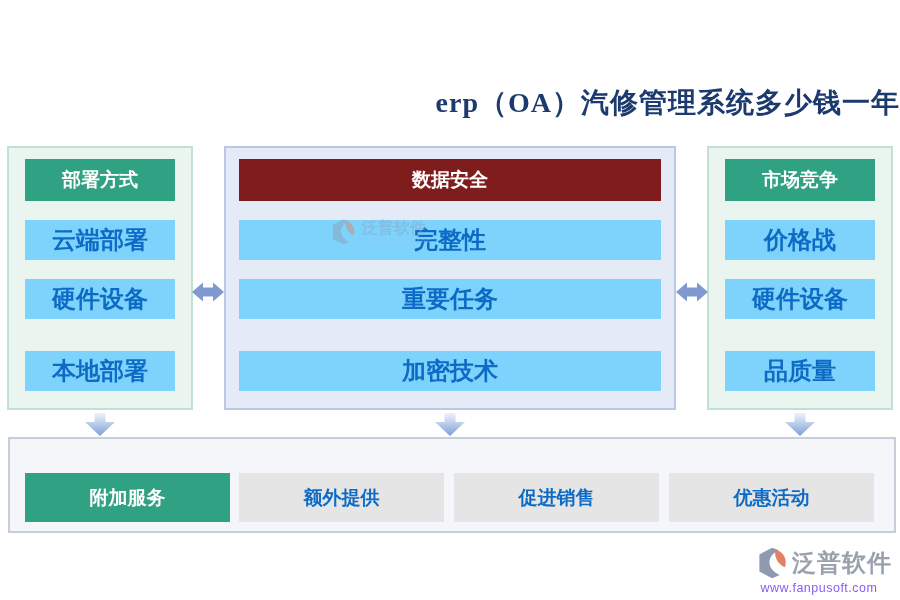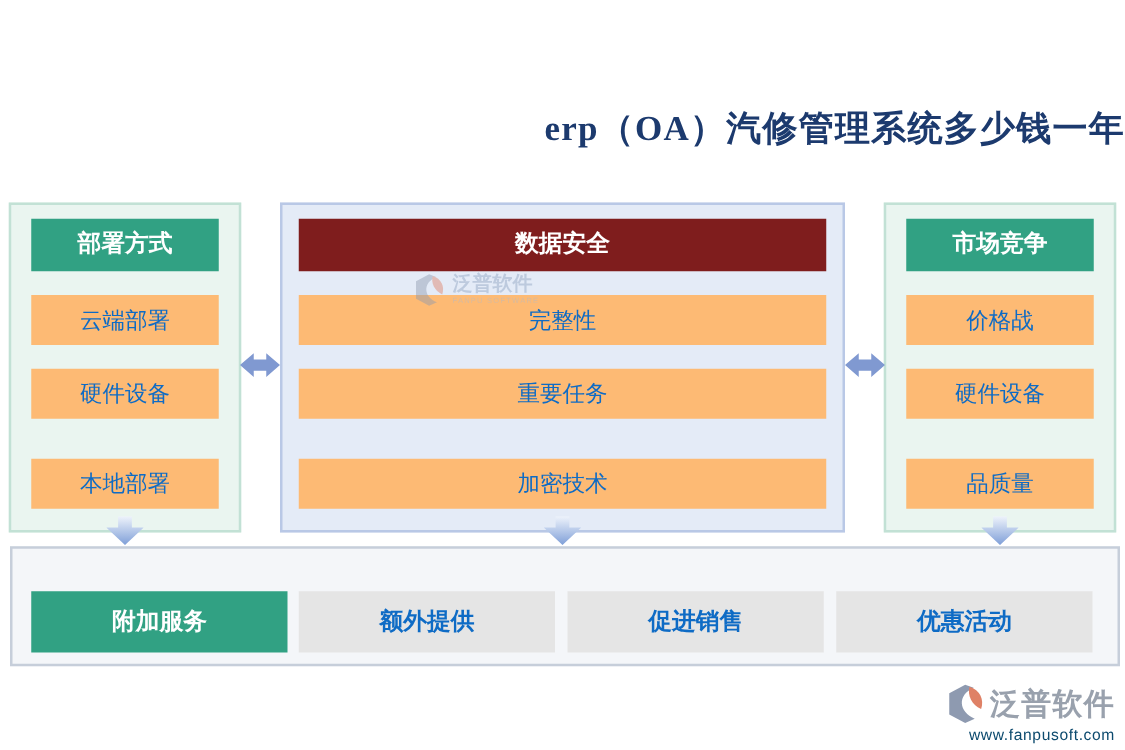--- a/index.html
+++ b/index.html
@@ -7,37 +7,37 @@
     width:900px;height:600px;position:relative;background:#ffffff;
     font-family:"Liberation Sans", sans-serif;overflow:hidden;
   }
   
   .title{
     position:absolute;top:84px;left:0;width:900px;text-align:right;
     font-size:28px;font-weight:bold;color:#1c3a6e;
     font-family:"Liberation Serif", serif;letter-spacing:1px;
   }
   
-  .panel{position:absolute;top:146px;height:264px;box-sizing:border-box;border:2px solid;margin-top:16px;}
+  .panel{position:absolute;top:146px;height:264px;box-sizing:border-box;border:2px solid;}
   .panel.green{background:#eaf5f0;border-color:#c2e1d5;}
   .panel.blue{background:#e4ebf7;border-color:#b9c8e6;}
   #panel-left{left:7px;width:186px;}
   #panel-mid{left:224px;width:452px;}
   #panel-right{left:707px;width:186px;}
   .hdr{
     position:absolute;top:11px;height:42px;line-height:42px;text-align:center;
     color:#ffffff;font-size:19px;font-weight:bold;
   }
   .hdr.green{background:#31a183;}
   .hdr.blue{background:#7f1d1d;}
   .side .hdr,.side .card{left:16px;right:16px;}
   .mid .hdr,.mid .card{left:13px;right:13px;}
   .card{
-    position:absolute;height:40px;line-height:40px;background:#fdba74;
-    text-align:center;font-size:18px;font-weight:normal;color:#0e6bc5;
+    position:absolute;height:40px;line-height:40px;background:#7dd3fc;
+    text-align:center;font-size:24px;font-weight:bold;color:#0e6bc5;
   }
   .card.r1{top:72px;}
   .card.r2{top:131px;}
   .card.r3{top:203px;}
   
   .harrow{position:absolute;top:279px;width:34px;height:26px;}
   .varrow{position:absolute;top:413px;width:30px;height:24px;}
   
   .bottom{
     position:absolute;left:8px;top:437px;width:888px;height:96px;box-sizing:border-box;
@@ -56,21 +56,21 @@
   }
   .wm-center .wm-text{margin-left:4px;}
   .wm-center .wm-brand{font-size:16px;font-weight:bold;color:#8fa3c0;font-family:"Liberation Serif", serif;line-height:20px;}
   .wm-center .wm-en{font-size:6px;color:#a9bad2;letter-spacing:1px;}
   .footer-logo{position:absolute;left:746px;top:546px;width:146px;}
   .footer-row{display:flex;align-items:center;justify-content:flex-end;}
   .footer-brand{
     font-size:24px;font-weight:bold;color:#99a1ad;
     font-family:"Liberation Serif", serif;margin-left:2px;letter-spacing:1px;
   }
-  .footer-site{font-size:12.5px;color:#0c4a6e;text-align:right;margin-top:1px;letter-spacing:0.5px;}
+  .footer-site{font-size:12.5px;color:#8b5cf6;text-align:center;margin-top:1px;letter-spacing:0.5px;}
   .logo-svg{display:block;}
 </style>
 </head>
 <body>
 
 <svg width="0" height="0" style="position:absolute" aria-hidden="true">
   <defs>
     <linearGradient id="downgrad" x1="0" y1="0" x2="0" y2="1">
       <stop offset="0" stop-color="#eef3fb"></stop>
       <stop offset="1" stop-color="#7f9fd8"></stop>

